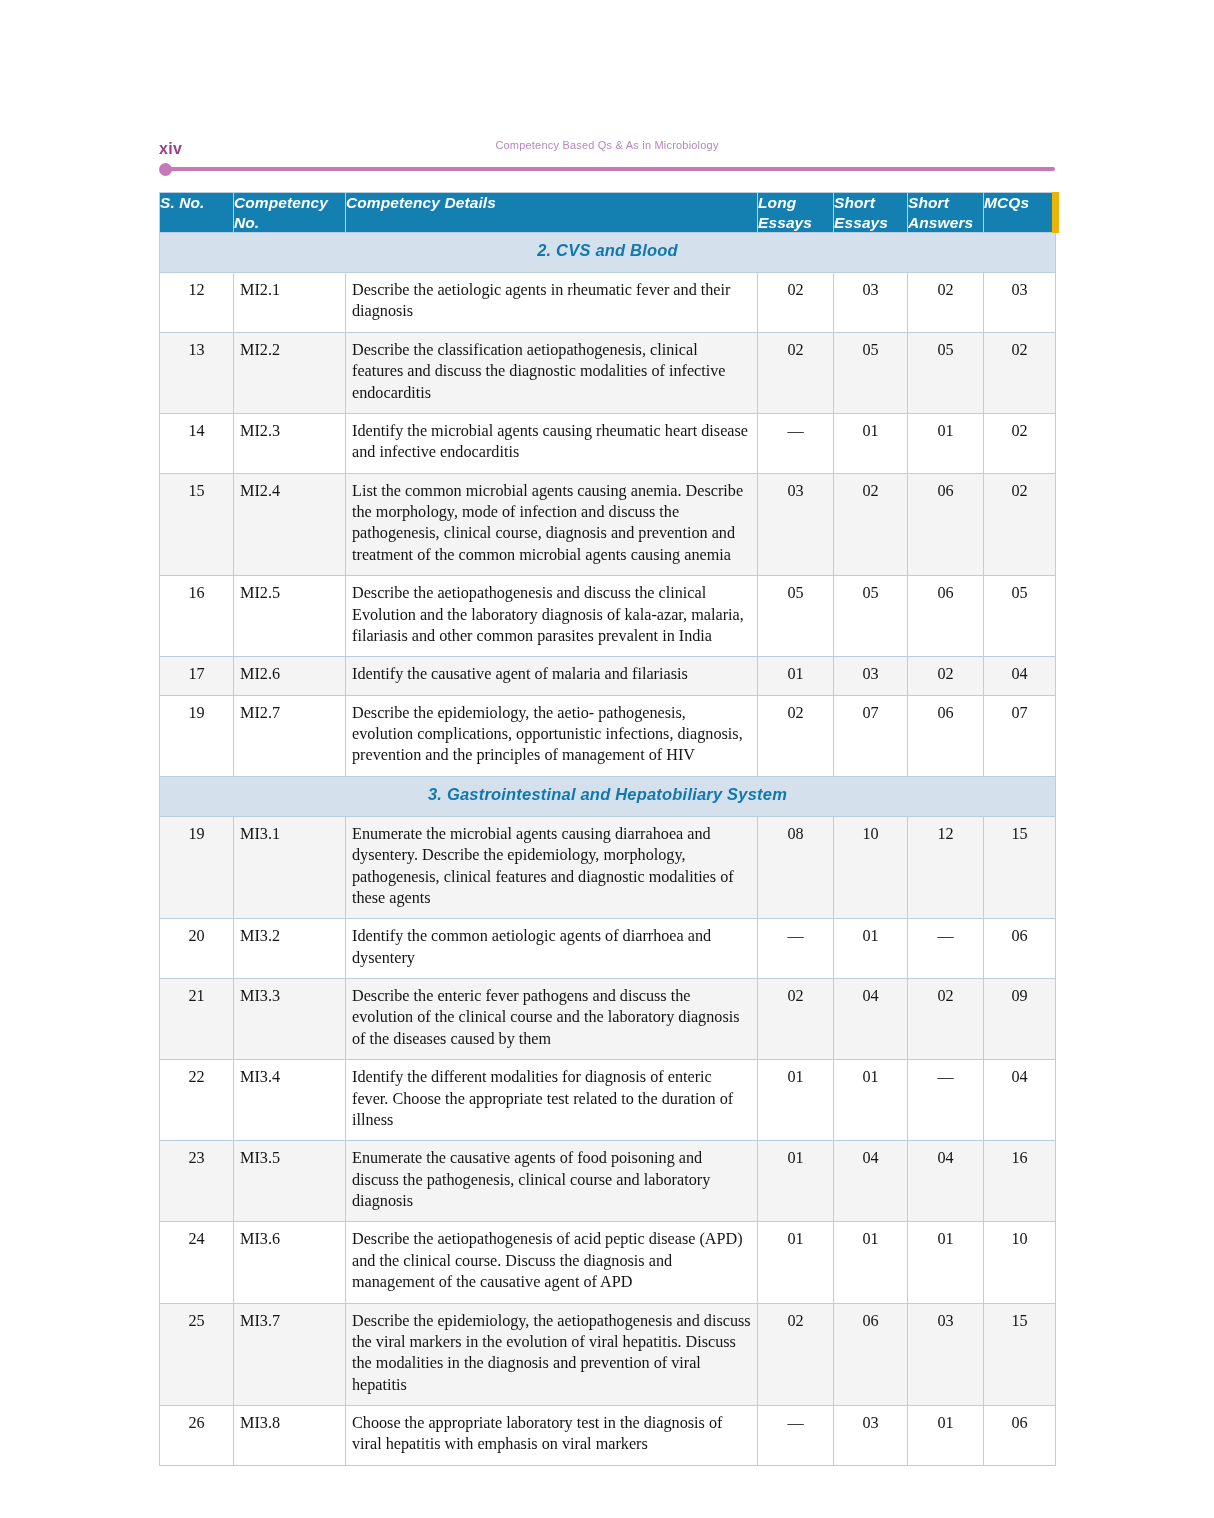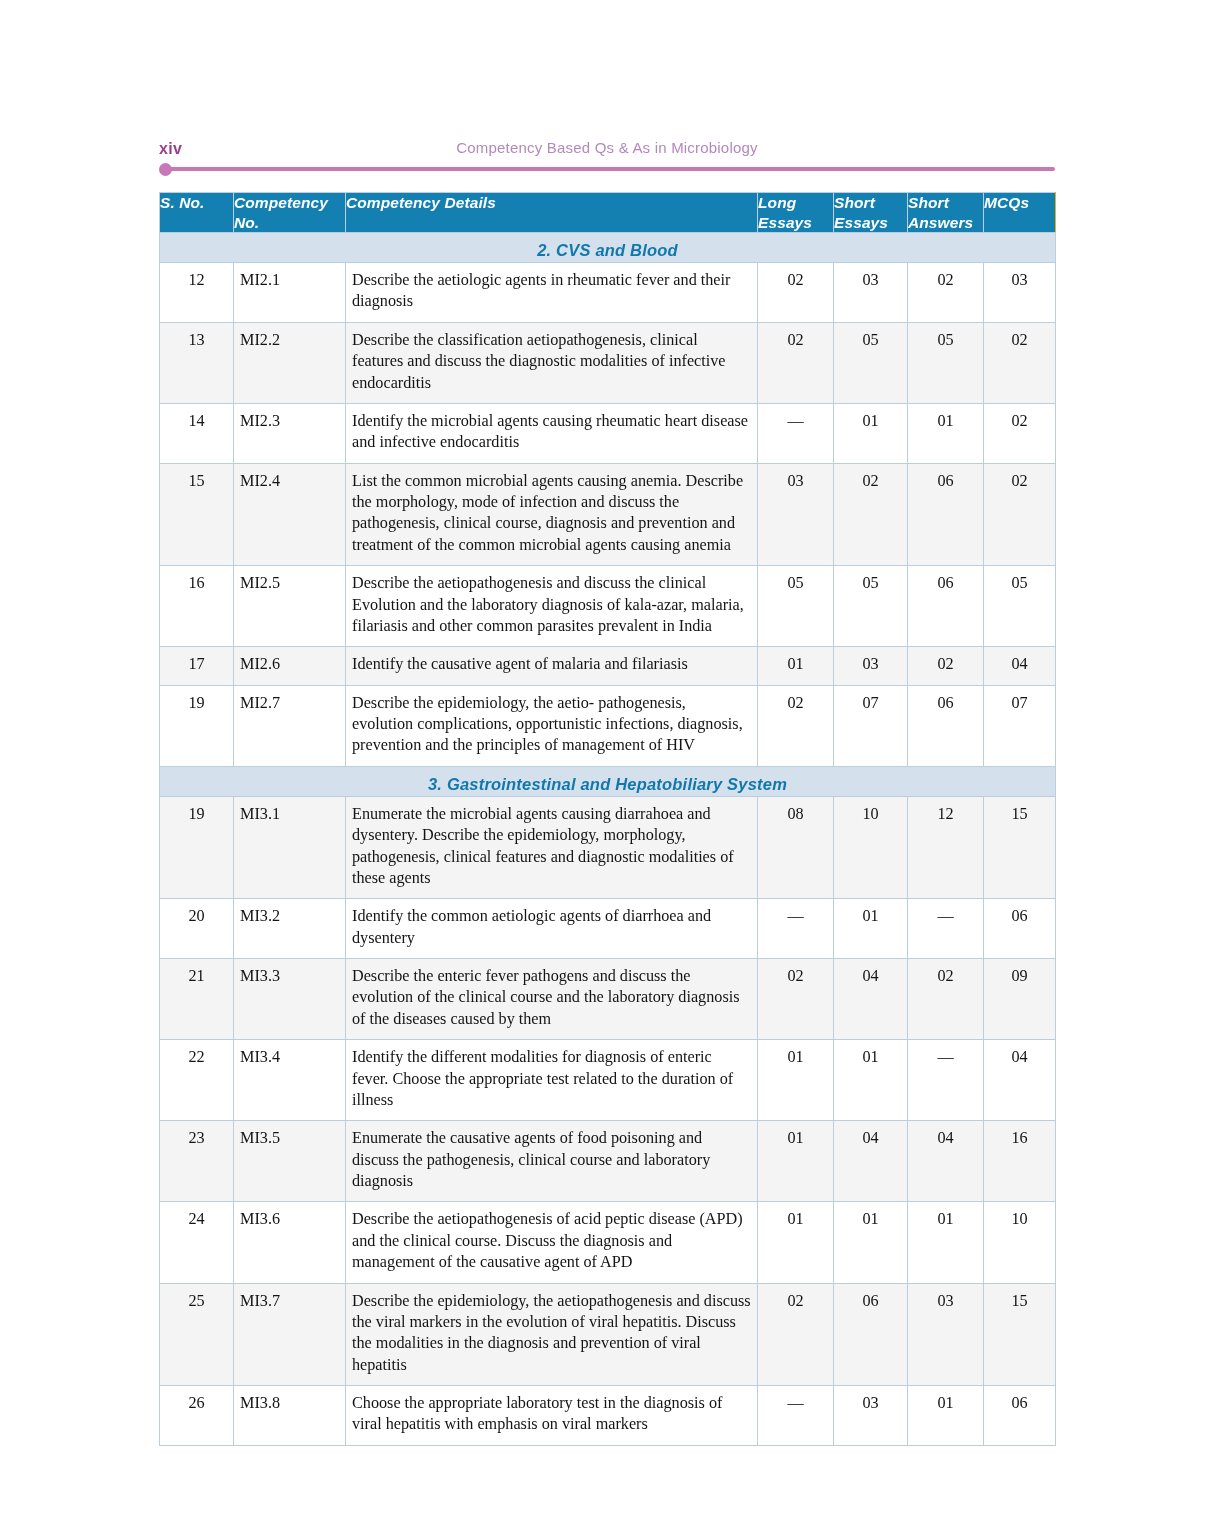--- a/index.html
+++ b/index.html
@@ -39,21 +39,21 @@
     color: #9b3f8f;
     letter-spacing: 0.3px;
   }
   .runhead-title {
     position: absolute;
     left: 0;
     right: 0;
     top: 1px;
     text-align: center;
     font-family: "Liberation Sans", sans-serif;
-    font-size: 15px;
+    font-size: 11px;
     color: #b487bd;
     letter-spacing: 0.2px;
   }
   .rule {
     position: absolute;
     left: 8px;
     top: 29px;
     width: 888px;
     height: 4px;
     background: #c678b8;
@@ -105,36 +105,36 @@
     font-family: "Liberation Sans", sans-serif;
     font-style: italic;
     font-weight: bold;
     font-size: 15.5px;
     line-height: 1.26;
     text-align: left;
     vertical-align: top;
     padding: 11px 3px 13px 3px;
     letter-spacing: 0.1px;
   }
-  thead th:last-child { border-right: 1px solid #eab308; }
+  thead th:last-child { border-right: 7px solid #eab308; }
 
   
   tr.section td {
     background: #d4e1ed;
     border-left: 1px solid #b9cfe0;
     border-right: 1px solid #b9cfe0;
     border-top: 1px solid #b9cfe0;
     border-bottom: 1px solid #b9cfe0;
     text-align: center;
     font-family: "Liberation Sans", sans-serif;
     font-style: italic;
     font-weight: bold;
     font-size: 16.5px;
     color: #1178ae;
-    padding: 8px 0 2px 0;
+    padding: 8px 0 12px 0;
     letter-spacing: 0.2px;
   }
 
   
   tr.data td {
     font-family: "Liberation Serif", serif;
     font-size: 16.2px;
     line-height: 1.32;
     color: #141414;
     padding: 7px 6px 9px 6px;

